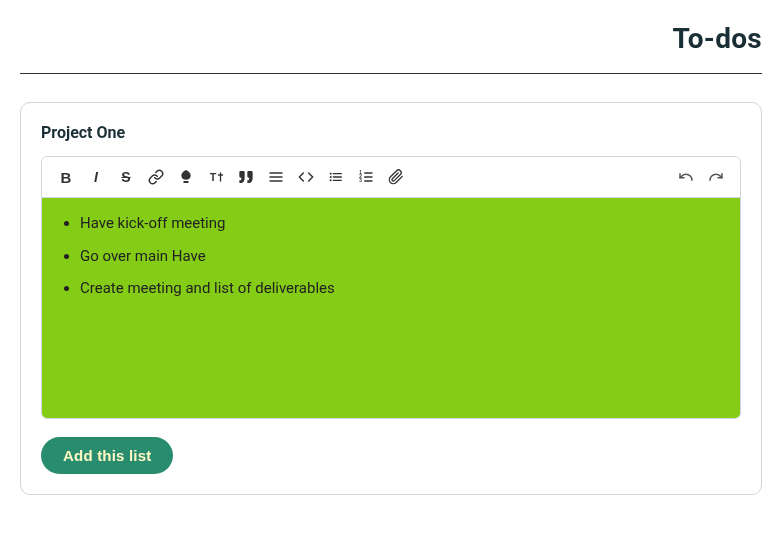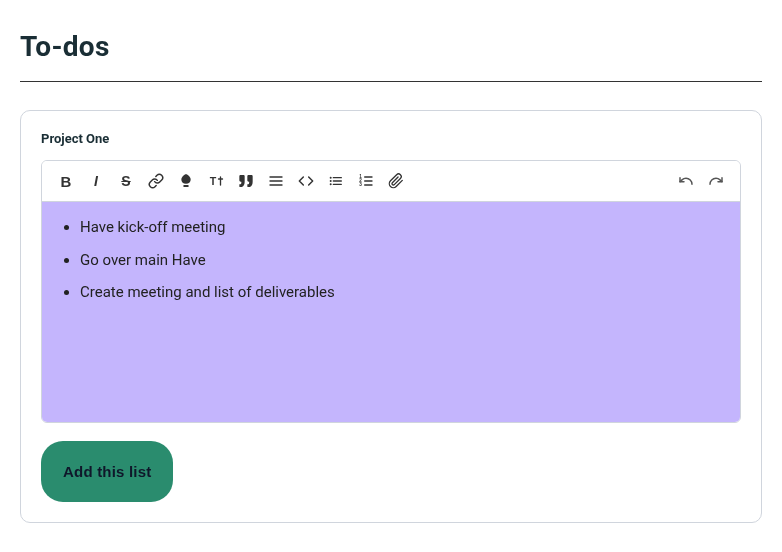--- a/index.html
+++ b/index.html
@@ -10,22 +10,22 @@
 
     body {
       width: 782px;
       height: 552px;
       background: #ffffff;
       font-family: -apple-system, BlinkMacSystemFont, 'Segoe UI', Roboto, sans-serif;
       overflow: hidden;
     }
 
     .page-header {
-      text-align: left;
-      padding: 30px 0 18px 0;
+      text-align: right;
+      padding: 22px 0 18px 0;
       border-bottom: 1.5px solid #333;
       margin: 0 20px;
     }
 
     .page-title {
       font-size: 28px;
       font-weight: 700;
       color: #1a2e35;
       letter-spacing: 0.3px;
     }
@@ -35,21 +35,21 @@
     }
 
     .card {
       border: 1.5px solid #d0d5dd;
       border-radius: 10px;
       background: #fff;
       padding: 20px 20px 20px 20px;
     }
 
     .card-title {
-      font-size: 13px;
+      font-size: 16px;
       font-weight: 700;
       color: #1a2e35;
       margin-bottom: 14px;
     }
 
     .editor-container {
       border: 1.5px solid #d0d5dd;
       border-radius: 6px;
       overflow: hidden;
     }
@@ -94,21 +94,21 @@
 
     .toolbar-right {
       display: flex;
       gap: 2px;
       margin-left: auto;
     }
 
     .editor-body {
       min-height: 220px;
       padding: 14px 16px;
-      background: #c4b5fd;
+      background: #84cc16;
     }
 
     .editor-body ul {
       list-style: disc;
       padding-left: 22px;
     }
 
     .editor-body ul li {
       font-size: 15px;
       color: #222;
@@ -116,24 +116,24 @@
       line-height: 1.5;
     }
 
     .editor-body ul li:last-child {
       margin-bottom: 0;
     }
 
     .add-btn {
       margin-top: 18px;
       background: #2a8c6e;
-      color: #0f172a;
+      color: #fef9c3;
       border: none;
       border-radius: 22px;
-      padding: 22px 22px;
+      padding: 10px 22px;
       font-size: 15px;
       font-weight: 600;
       cursor: pointer;
       letter-spacing: 0.2px;
     }
 
     .strikethrough {
       text-decoration: line-through;
       font-size: 14px;
       font-weight: 600;

